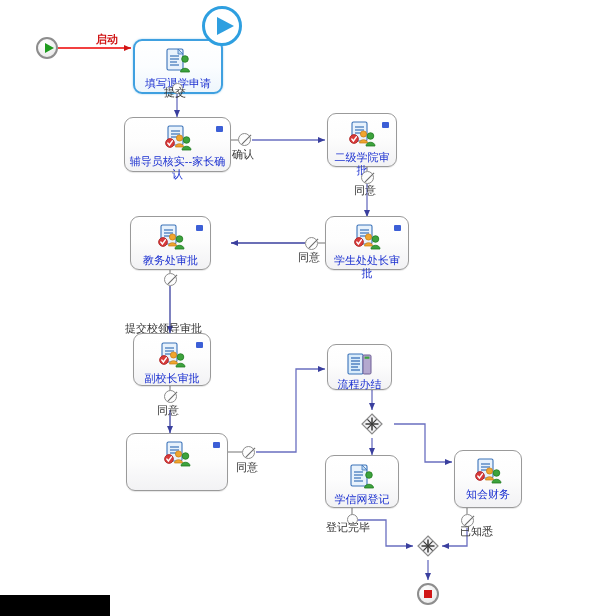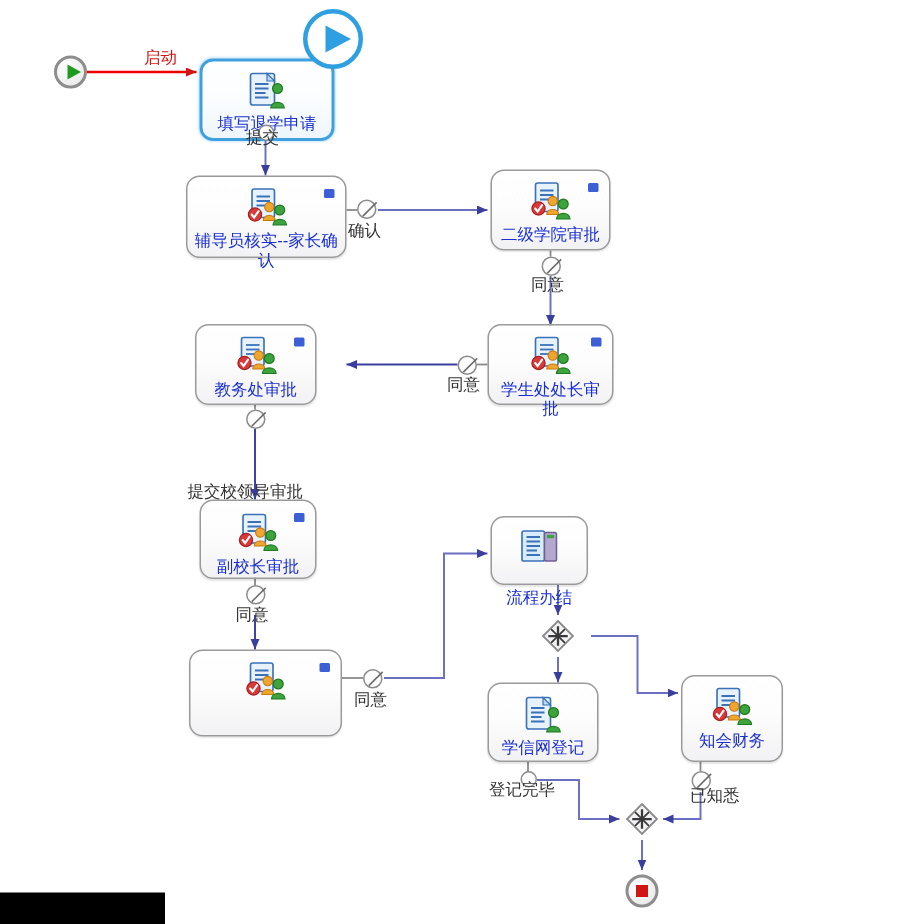--- a/index.html
+++ b/index.html
@@ -249,21 +249,21 @@
       <line x1="467" y1="508" x2="467" y2="514" stroke="#8a8a8a" stroke-width="1.2"></line>
       <path d="M467,528 L467,546 L442,546" fill="none" stroke="#6a6fc0" stroke-width="1.3" marker-end="url(#arrowBlue)"></path>
     </g>
 
     <g>
       <line x1="428" y1="560" x2="428" y2="580" stroke="#6a6fc0" stroke-width="1.3" marker-end="url(#arrowBlue)"></line>
     </g>
   </svg>
 
   <div class="start-node" style="left:36px; top:37px;"></div>
-  <div class="edge-label start-lbl" style="left:96px; top:33px;">启动</div>
+  <div class="edge-label start-lbl" style="left:96px; top:33px;font-weight:bold;">启动</div>
 
   <div class="node selected" style="left:133px; top:22px; width:90px; height:55px;">
     <span class="icon">
       <svg width="34" height="28" viewBox="0 0 34 28">
         <rect x="6" y="2" width="16" height="21" rx="1.5" fill="#e8f2fc" stroke="#3a72b8" stroke-width="1.1"></rect>
         <path d="M17,2 L22,7 L17,7 z" fill="#bcd8f2" stroke="#3a72b8" stroke-width="0.8"></path>
         <line x1="9" y1="9" x2="18" y2="9" stroke="#3a72b8" stroke-width="1.2"></line>
         <line x1="9" y1="12" x2="18" y2="12" stroke="#3a72b8" stroke-width="1.2"></line>
         <line x1="9" y1="15" x2="16" y2="15" stroke="#3a72b8" stroke-width="1.2"></line>
         <line x1="9" y1="18" x2="18" y2="18" stroke="#3a72b8" stroke-width="1.2"></line>
@@ -293,21 +293,21 @@
         <circle cx="25.5" cy="15" r="3.3" fill="#3da33d" stroke="#1f7a1f" stroke-width="0.8"></circle>
         <path d="M21,25 C21,20 30,20 30,25 z" fill="#3da33d" stroke="#1f7a1f" stroke-width="0.8"></path>
       </svg>
     </span>
     <span class="node-label">辅导员核实--家长确认</span>
   </div>
 
   <div class="trans-slash" style="left:238px; top:133px;"></div>
   <div class="edge-label" style="left:232px; top:148px;">确认</div>
 
-  <div class="node" style="left:327px; top:113px; width:80px; height:54px;">
+  <div class="node" style="left:327px; top:113px; width:70px; height:54px;">
     <span class="corner-marker"></span>
     <span class="icon">
       <svg width="34" height="28" viewBox="0 0 34 28">
         <rect x="7" y="1" width="15" height="19" rx="1.5" fill="#e8f2fc" stroke="#3a72b8" stroke-width="1.1"></rect>
         <line x1="10" y1="6" x2="19" y2="6" stroke="#3a72b8" stroke-width="1.2"></line>
         <line x1="10" y1="9" x2="19" y2="9" stroke="#3a72b8" stroke-width="1.2"></line>
         <line x1="10" y1="12" x2="17" y2="12" stroke="#3a72b8" stroke-width="1.2"></line>
         <circle cx="9" cy="18" r="4.4" fill="#d83a3a" stroke="#a81d1d" stroke-width="0.8"></circle>
         <path d="M6.8,18 L8.4,20 L11.4,15.8" fill="none" stroke="#ffffff" stroke-width="1.4" stroke-linecap="round"></path>
         <circle cx="18.5" cy="13" r="3.1" fill="#f0a52e" stroke="#c47a12" stroke-width="0.7"></circle>
@@ -402,21 +402,21 @@
         <path d="M14.5,22 C14.5,17.6 22.5,17.6 22.5,22 z" fill="#f0a52e" stroke="#c47a12" stroke-width="0.7"></path>
         <circle cx="25.5" cy="15" r="3.3" fill="#3da33d" stroke="#1f7a1f" stroke-width="0.8"></circle>
         <path d="M21,25 C21,20 30,20 30,25 z" fill="#3da33d" stroke="#1f7a1f" stroke-width="0.8"></path>
       </svg>
     </span>
   </div>
 
   <div class="trans-slash" style="left:242px; top:446px;"></div>
   <div class="edge-label" style="left:236px; top:461px;">同意</div>
 
-  <div class="node" style="left:327px; top:344px; width:65px; height:46px;gap:15px;">
+  <div class="node" style="left:327px; top:344px; width:65px; height:46px;">
     <span class="icon" style="width:30px;height:24px;">
       <svg width="30" height="24" viewBox="0 0 30 24">
         <rect x="3" y="2" width="15" height="20" rx="1.2" fill="#d9ecfb" stroke="#3a72b8" stroke-width="1.1"></rect>
         <line x1="6" y1="6" x2="15" y2="6" stroke="#3a72b8" stroke-width="1.3"></line>
         <line x1="6" y1="9" x2="15" y2="9" stroke="#3a72b8" stroke-width="1.3"></line>
         <line x1="6" y1="12" x2="15" y2="12" stroke="#3a72b8" stroke-width="1.3"></line>
         <line x1="6" y1="15" x2="13" y2="15" stroke="#3a72b8" stroke-width="1.3"></line>
         <line x1="6" y1="18" x2="15" y2="18" stroke="#3a72b8" stroke-width="1.3"></line>
         <rect x="18" y="3" width="8" height="19" rx="1.2" fill="#b4a8cf" stroke="#6f5f95" stroke-width="1"></rect>
         <rect x="19.6" y="4.6" width="4.8" height="2.2" fill="#3da33d"></rect>

